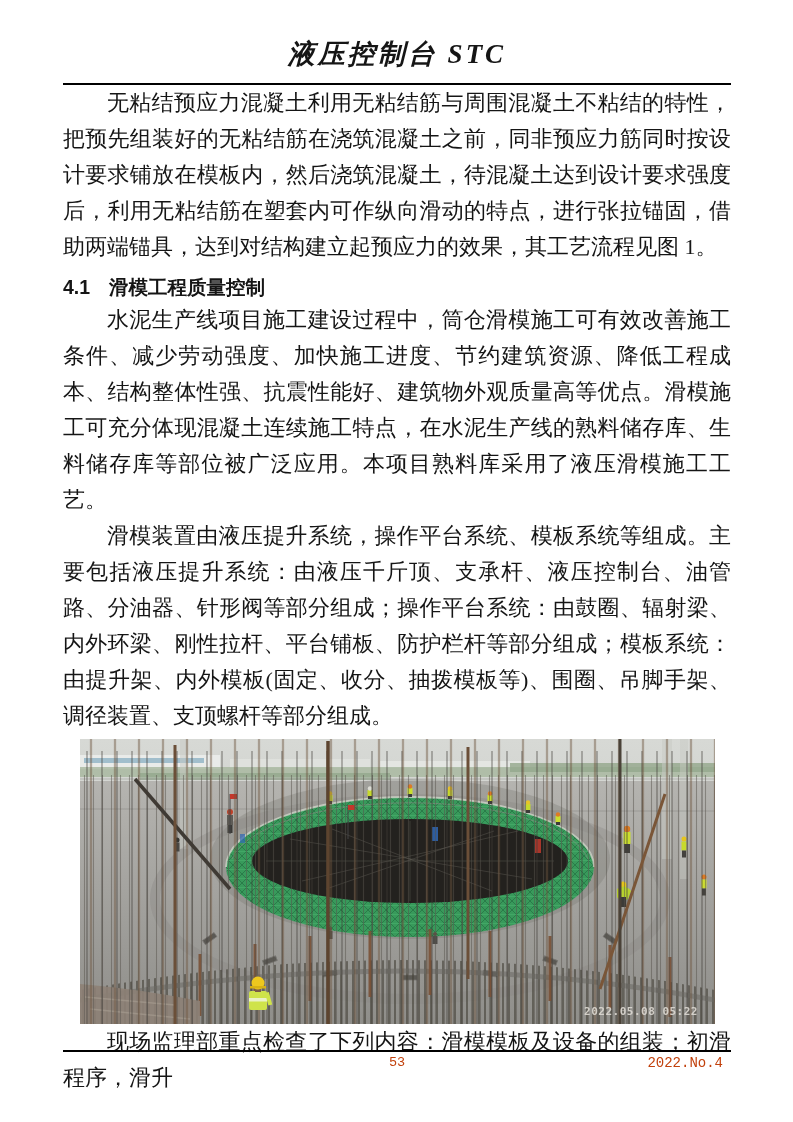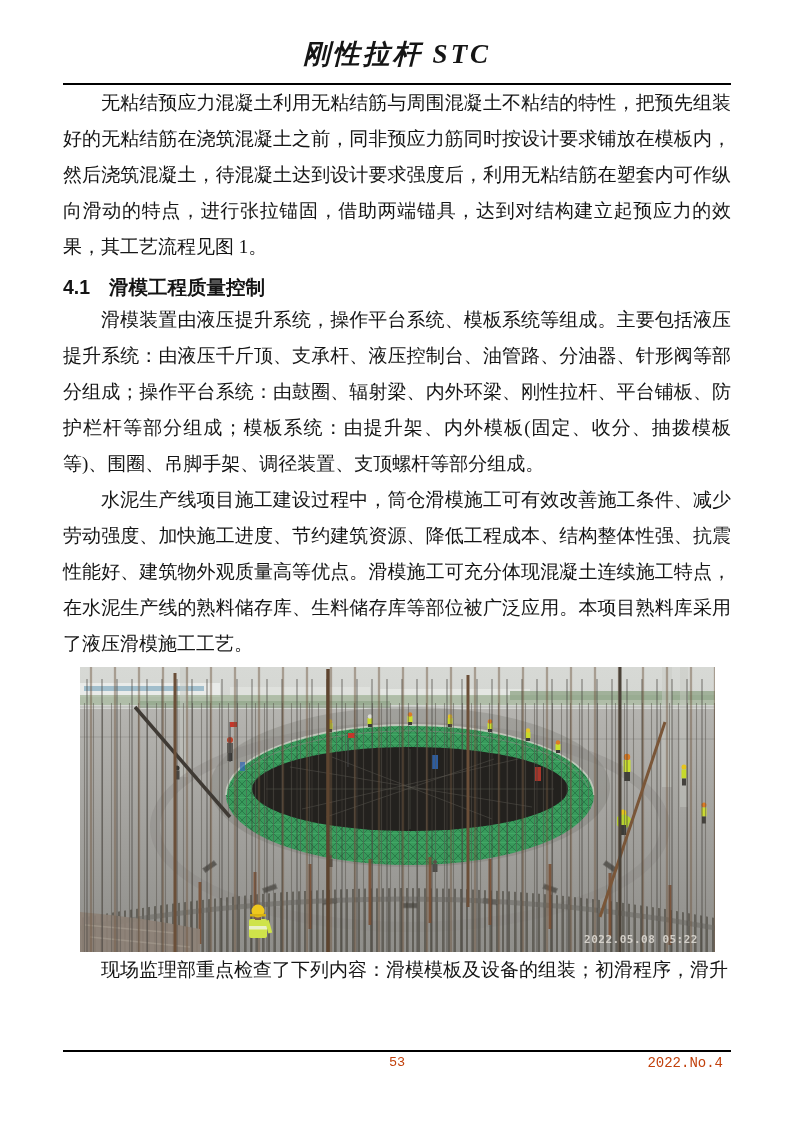--- a/index.html
+++ b/index.html
@@ -2,21 +2,21 @@
 <html><head>
 <meta charset="utf-8">
 <style>
   html,body{margin:0;padding:0;background:#ffffff;}
   .page{position:relative;width:793px;height:1122px;background:#fff;overflow:hidden;
         font-family:"Liberation Serif","DejaVu Serif",serif;color:#151515;}
   .content{position:absolute;left:63px;top:0;width:668px;}
   .journal-title{margin-top:36px;text-align:center;font-size:27px;font-weight:bold;
         font-style:italic;letter-spacing:3px;}
   .header-rule{margin-top:11px;border-top:2.4px solid #000;height:0;}
-  p.body{font-size:19px;line-height:36px;text-align:justify;text-indent:2em;margin:0;}
+  p.body{font-size:22px;line-height:36px;text-align:justify;text-indent:2em;margin:0;}
   .p1{margin-top:6px;}
   h2.sec{font-family:"Liberation Sans","DejaVu Sans",sans-serif;font-size:21.5px;
         font-weight:bold;margin:6px 0 0;line-height:31px;}
   h2.sec .num{margin-right:16px;}
   h3.subsec{font-family:"Liberation Sans","DejaVu Sans",sans-serif;font-size:19.5px;
         font-weight:bold;margin:8px 0 0;line-height:29px;}
   h3.subsec .num{margin-right:19px;}
   .p2{margin-top:5px;}
   .p3{margin-top:0;}
   figure.photo{margin:5px 0 0 17px;width:635px;height:285px;padding:0;border-radius:18px;}
@@ -28,31 +28,31 @@
   .footer-row{position:relative;height:22px;margin-top:3px;font-size:13.5px;}
   .page-number{position:absolute;left:0;right:0;text-align:center;}
   .issue{position:absolute;right:8px;top:0;font-size:14px;}
 </style>
 </head>
 <body>
 
 <div class="page">
   <div class="content">
 
-    <div class="journal-title">刚性拉杆 STC</div>
+    <div class="journal-title">液压控制台 STC</div>
     <div class="header-rule"></div>
 
     <p class="body p1">无粘结预应力混凝土利用无粘结筋与周围混凝土不粘结的特性，把预先组装好的无粘结筋在浇筑混凝土之前，同非预应力筋同时按设计要求铺放在模板内，然后浇筑混凝土，待混凝土达到设计要求强度后，利用无粘结筋在塑套内可作纵向滑动的特点，进行张拉锚固，借助两端锚具，达到对结构建立起预应力的效果，其工艺流程见图 1。</p>
 
 
     <h3 class="subsec"><span class="num">4.1</span><span>滑模工程质量控制</span></h3>
 
+    <p class="body p2">水泥生产线项目施工建设过程中，筒仓滑模施工可有效改善施工条件、减少劳动强度、加快施工进度、节约建筑资源、降低工程成本、结构整体性强、抗震性能好、建筑物外观质量高等优点。滑模施工可充分体现混凝土连续施工特点，在水泥生产线的熟料储存库、生料储存库等部位被广泛应用。本项目熟料库采用了液压滑模施工工艺。</p>
+
     <p class="body p3">滑模装置由液压提升系统，操作平台系统、模板系统等组成。主要包括液压提升系统：由液压千斤顶、支承杆、液压控制台、油管路、分油器、针形阀等部分组成；操作平台系统：由鼓圈、辐射梁、内外环梁、刚性拉杆、平台铺板、防护栏杆等部分组成；模板系统：由提升架、内外模板(固定、收分、抽拨模板等)、围圈、吊脚手架、调径装置、支顶螺杆等部分组成。</p>
-
-    <p class="body p2">水泥生产线项目施工建设过程中，筒仓滑模施工可有效改善施工条件、减少劳动强度、加快施工进度、节约建筑资源、降低工程成本、结构整体性强、抗震性能好、建筑物外观质量高等优点。滑模施工可充分体现混凝土连续施工特点，在水泥生产线的熟料储存库、生料储存库等部位被广泛应用。本项目熟料库采用了液压滑模施工工艺。</p>
 
     <figure class="photo">
       <svg viewBox="0 0 635 285" preserveAspectRatio="none">
         <defs>
           <linearGradient id="skyg" x1="0" y1="0" x2="0" y2="1">
             <stop offset="0" stop-color="#d7d9d5"></stop>
               <stop offset="1" stop-color="#c2c4c0"></stop>
           </linearGradient>
           <linearGradient id="groundg" x1="0" y1="0" x2="0" y2="1">
             <stop offset="0" stop-color="#b5b4b0"></stop>

